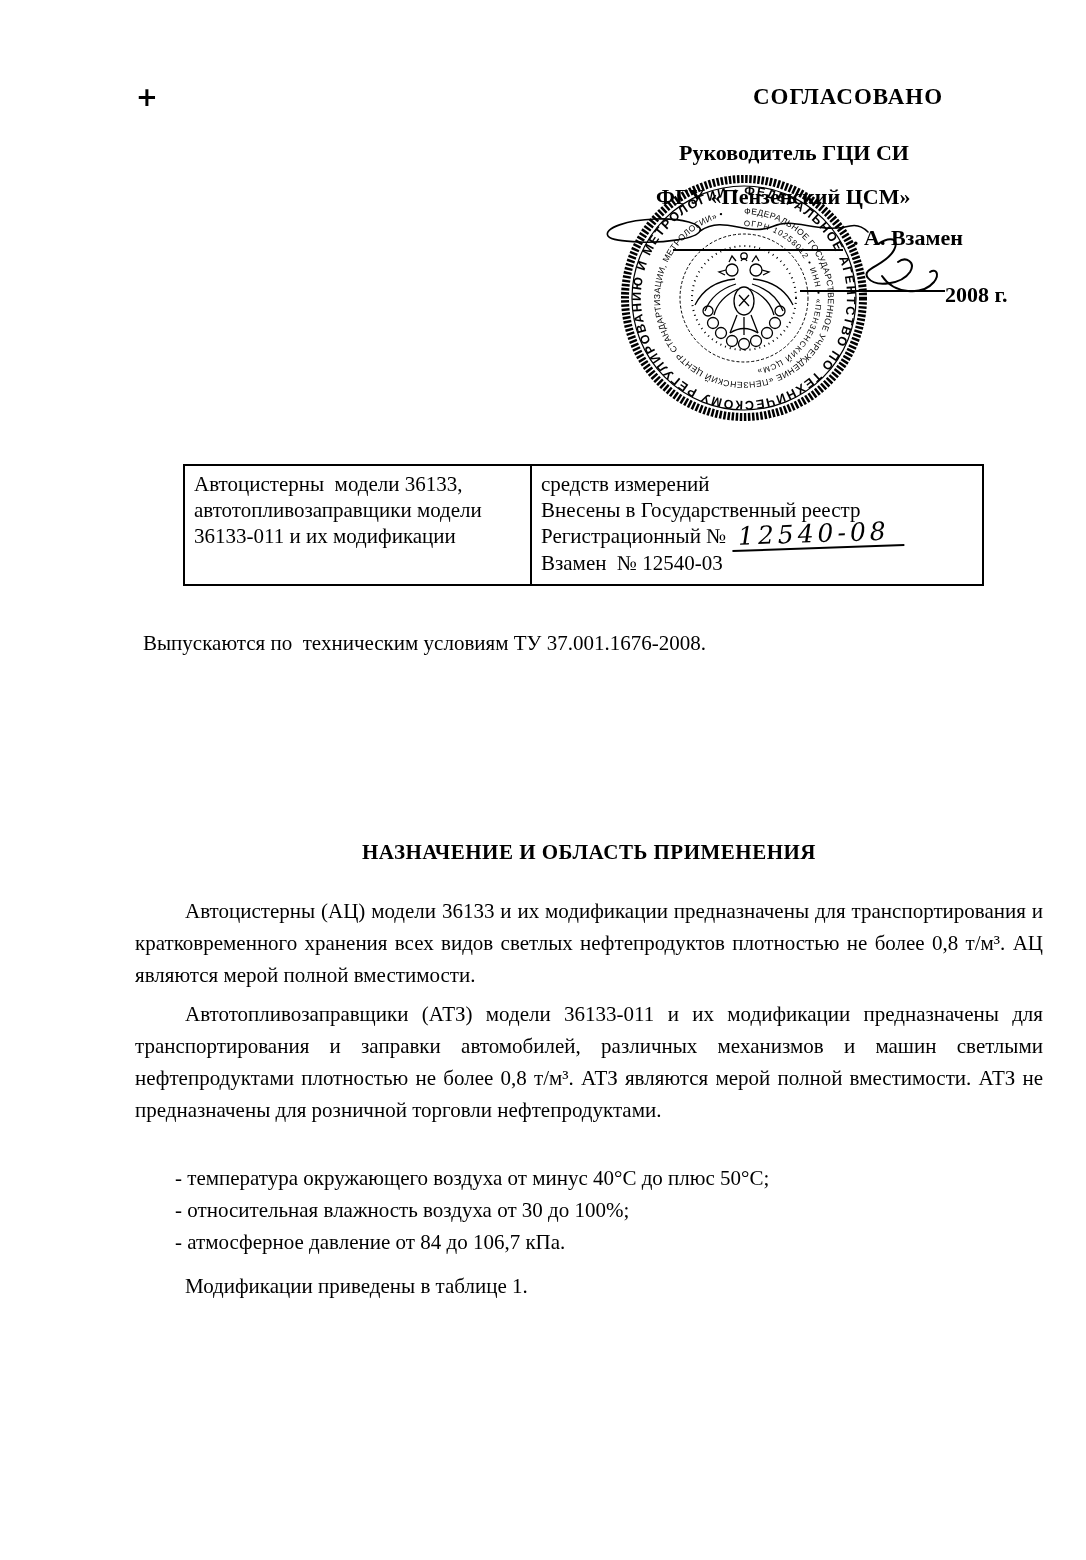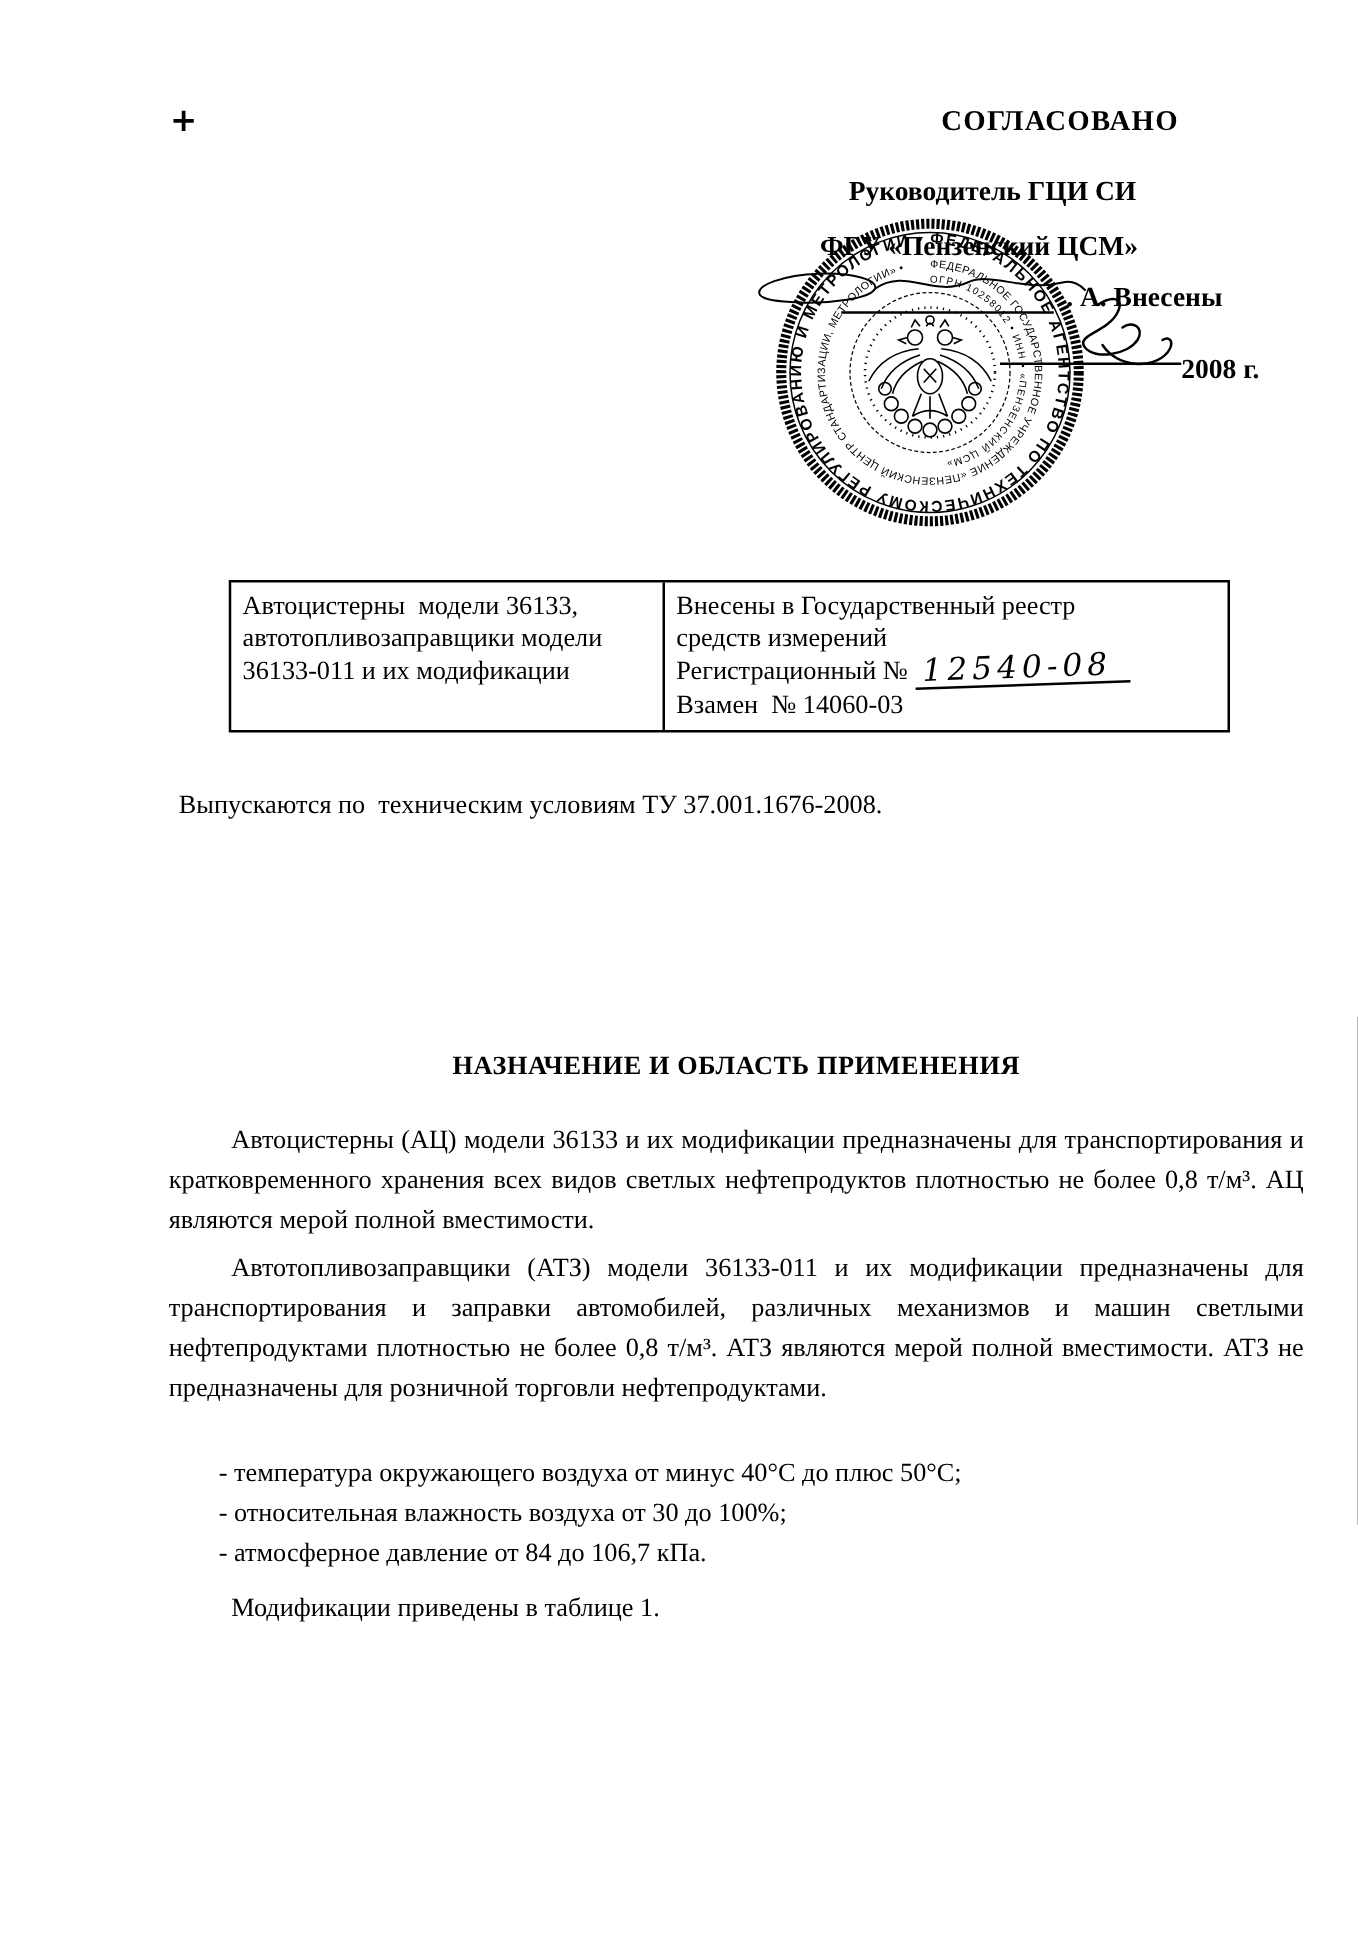--- a/index.html
+++ b/index.html
@@ -138,37 +138,37 @@
       <path d="M608 236 C603 228 628 220 655 219 C682 218 703 224 700 231 C696 239 664 243 640 242 C622 241 611 240 608 236"></path>
       <path d="M700 231 C725 214 746 238 774 226 C794 217 818 234 850 226 C858 224 864 228 868 232"></path>
       <path d="M878 244 C890 236 900 238 894 250 C886 266 860 268 868 278 C876 288 902 284 910 272 C916 262 906 256 898 262" stroke-width="2"></path>
       <path d="M882 276 C894 294 922 296 934 282 C940 274 936 268 930 272" stroke-width="2"></path>
     </g>
   </svg>
 
   <div class="abs sig-line sig-line1"></div>
   <div class="abs sig-line sig-line2"></div>
 
-  <div class="abs signer-name">. А. Внесены</div>
+  <div class="abs signer-name">. А. Взамен</div>
 
   <div class="abs year-line">2008 г.</div>
 
   <div class="abs registry-table">
     <div class="cell cell-left">
       <div class="cell-line">Автоцистерны  модели 36133,</div>
       <div class="cell-line">автотопливозаправщики модели</div>
       <div class="cell-line">36133-011 и их модификации</div>
     </div>
     <div class="cell cell-right">
+      <div class="cell-line">средств измерений</div>
       <div class="cell-line">Внесены в Государственный реестр</div>
-      <div class="cell-line">средств измерений</div>
       <div class="reg-row">
         <span>Регистрационный №</span><span class="handwritten">12540-08</span>
       </div>
-      <div class="cell-line">Взамен  № 14060-03</div>
+      <div class="cell-line">Взамен  № 12540-03</div>
     </div>
   </div>
 
   <div class="abs tu-line">Выпускаются по  техническим условиям ТУ 37.001.1676-2008.</div>
 
   <div class="abs section-heading">НАЗНАЧЕНИЕ И ОБЛАСТЬ ПРИМЕНЕНИЯ</div>
 
   <div class="abs body-text">
     <p class="p1">Автоцистерны (АЦ) модели 36133 и их модификации предназначены для транспортирования и кратковременного хранения всех видов светлых нефтепродуктов плотностью не более 0,8 т/м³. АЦ являются мерой полной вместимости.</p>
     <p class="p2">Автотопливозаправщики (АТЗ) модели 36133-011 и их модификации предназначены для транспортирования и заправки автомобилей, различных механизмов и машин светлыми нефтепродуктами плотностью не более 0,8 т/м³. АТЗ являются мерой полной вместимости. АТЗ не предназначены для розничной торговли нефтепродуктами.</p>

